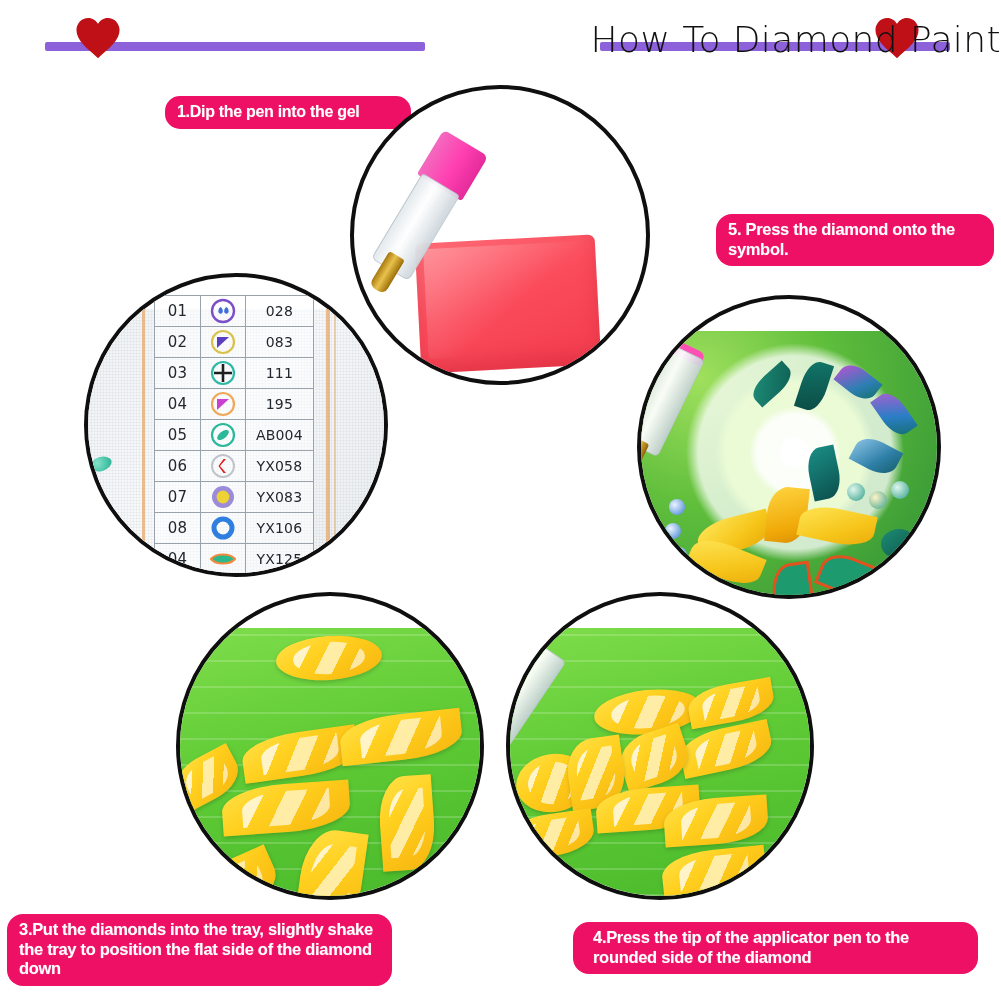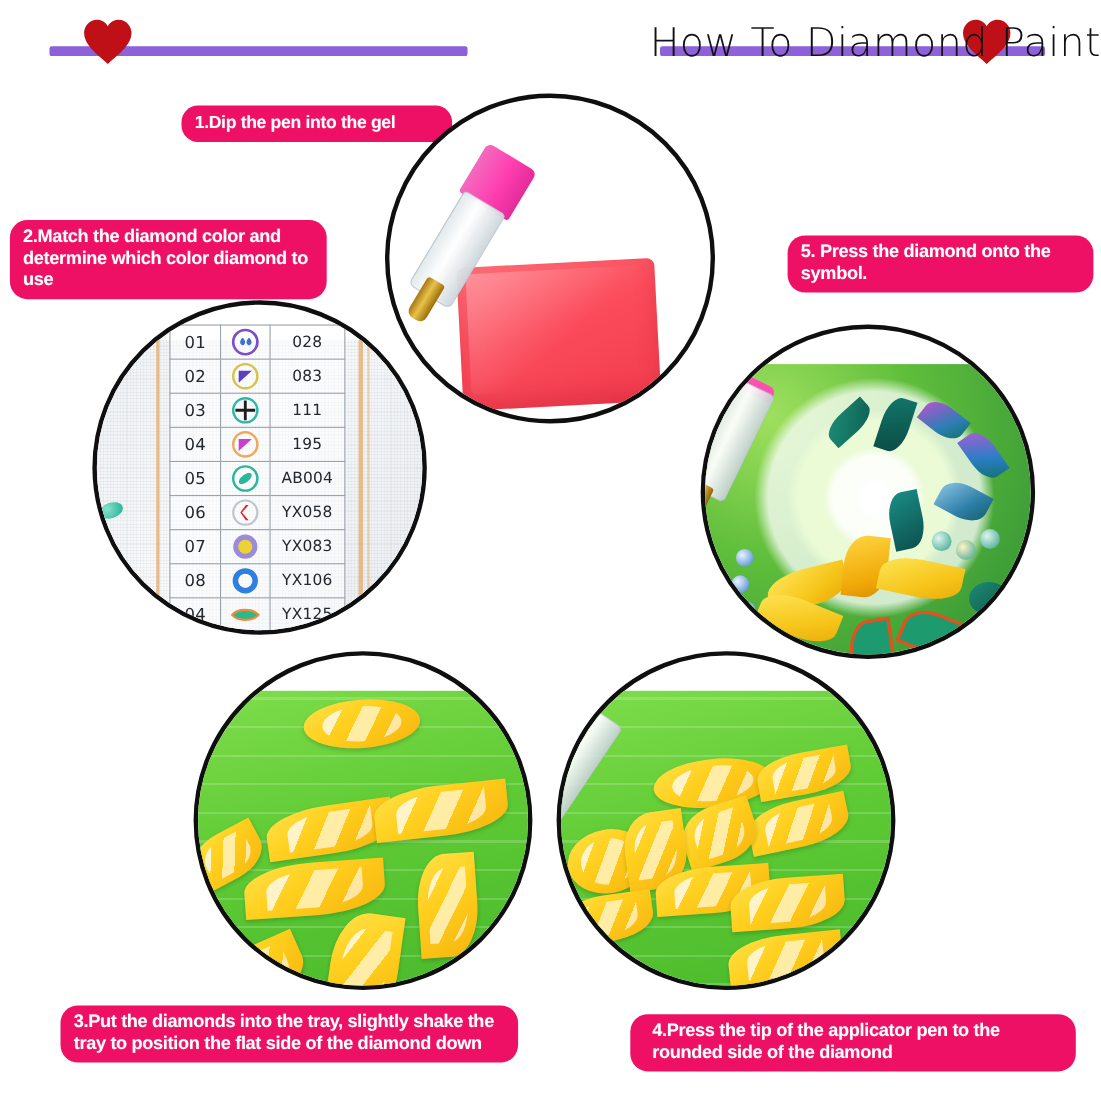--- a/index.html
+++ b/index.html
@@ -30,21 +30,21 @@
   .badge{
     position:absolute;background:#EE1064;color:#fff;border-radius:16px;
     padding:6px 12px 7px 12px;box-sizing:border-box;
     font-size:16.5px;line-height:19.5px;font-weight:700;
     letter-spacing:-.3px;
     text-shadow:0 0 1px rgba(255,255,255,.35);
   }
   .badge.b1{left:165px;top:96px;width:246px;border-radius:15px;font-size:16px;}
   .badge.b2{left:9px;top:200px;width:288px;}
   .badge.b5{left:716px;top:214px;width:278px;}
-  .badge.b3{left:7px;top:914px;width:416px;margin-left:48px;}
+  .badge.b3{left:7px;top:914px;width:385px;}
   .badge.b4{left:573px;top:922px;width:405px;padding-left:20px;}
 
   
   .circle{
     position:absolute;border-radius:50%;overflow:hidden;
     border:4px solid #100f0f;background:#fff;
   }
   .c1{left:350px;top:85px;width:292px;height:292px;}
   .c2{left:84px;top:273px;width:296px;height:296px;}
   .c5{left:637px;top:295px;width:296px;height:296px;}
@@ -209,23 +209,20 @@
     <div class="inner">
       <div class="gelpad"></div>
       <div class="pen1">
         <div class="pen-cap"></div>
         <div class="pen-body"></div>
         <div class="pen-tip"></div>
       </div>
     </div>
   </div>
 
-  <div class="badge b2">
-    <span class="badge-text">2.Match the diamond color and determine which color diamond to use</span>
-  </div>
 
   <div class="circle c2">
     <div class="inner chartbg">
       <div class="chart-strip"></div>
       <div class="chart-strip r"></div>
       <div class="chart-strip r2"></div>
       <div class="leftgem g1"></div>
       <div class="leftgreen"></div>
       <div class="leftgem g2"></div>
 

